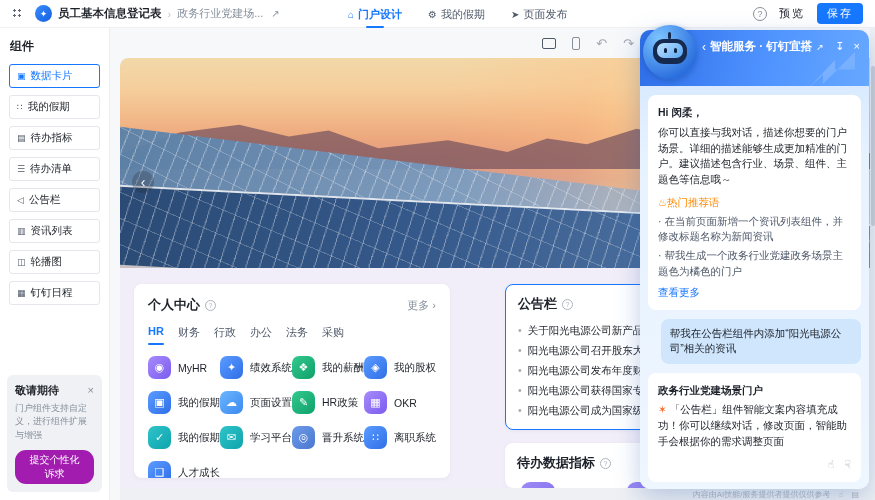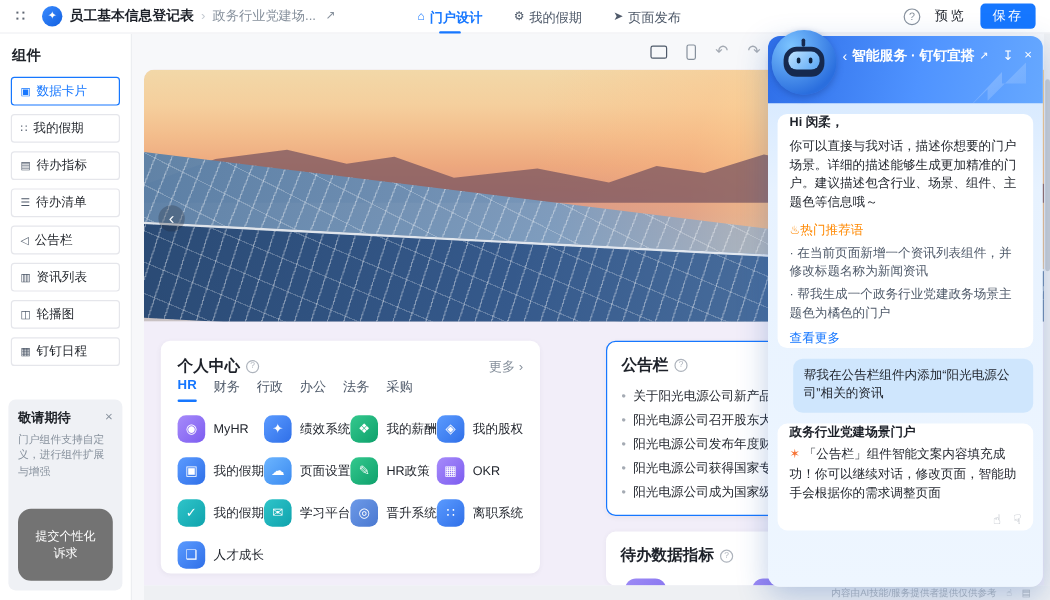--- a/index.html
+++ b/index.html
@@ -30,21 +30,21 @@
   .sb-title { font-size:12px; font-weight:bold; margin:10px 10px 9px; }
   .sb-item { display:flex; align-items:center; gap:5px; margin:0 9px 7px; padding:4px 7px; border:1px solid #e5e6eb; border-radius:3px; font-size:10.5px; color:#1f2329; background:#fff; cursor:pointer; }
   .sb-item .ic { font-size:9px; color:#4e5969; }
   .sb-item.active { border-color:#1677ff; color:#1677ff; }
   .sb-item.active .ic { color:#1677ff; }
   .promo { position:absolute; bottom:8px; left:7px; right:7px; background:#eff1f5; border-radius:6px; padding:8px; }
   .promo-head { display:flex; align-items:center; justify-content:space-between; }
   .promo-title { font-size:11px; font-weight:bold; }
   .promo-close { font-size:11px; color:#86909c; cursor:pointer; }
   .promo-desc { font-size:9px; color:#86909c; line-height:1.5; margin:4px 0 8px; }
-  .promo-btn { background:#737373; color:#fff; border:none; border-radius:11px; font-size:10px; padding:16px 10px; cursor:pointer;margin-top:16px; }
+  .promo-btn { background:#a21caf; color:#fff; border:none; border-radius:11px; font-size:10px; padding:3px 10px; cursor:pointer; }
 
   
   .canvas { position:absolute; top:28px; left:110px; right:0; bottom:0; background:#f7f8fa; }
   .canvas-toolbar { height:30px; display:flex; align-items:center; gap:16px; padding-left:432px; }
   .dev-ic { width:14px; height:11px; border:1.3px solid #4e5969; border-radius:2px; cursor:pointer; }
   .dev-ic.phone { width:8px; height:13px; border-color:#86909c; }
   .hist-ic { font-size:13px; color:#a4aab3; cursor:pointer; }
   .page { position:absolute; top:30px; left:10px; right:0; bottom:12px; background:#f2eef9; border-top-left-radius:8px; overflow:hidden; }
 
   
@@ -64,21 +64,21 @@
 
   
   .cards { position:absolute; top:226px; left:14px; right:0; bottom:0; display:flex; gap:15px; }
   .card { background:#fff; border-radius:8px; box-shadow:0 1px 4px rgba(60,60,90,.06); }
   .left-col { width:356px; display:flex; flex-direction:row; }
   .personal { padding:12px 14px; height:194px; overflow:hidden; }
   .card-head { display:flex; align-items:center; }
   .card-title { font-size:13px; font-weight:bold; color:#1d2129; }
   .qmark { width:11px; height:11px; border:1px solid #adb3bc; border-radius:50%; color:#adb3bc; font-size:7px; display:inline-flex; align-items:center; justify-content:center; margin-left:5px; }
   .more { margin-left:auto; font-size:11px; color:#86909c; cursor:pointer; }
-  .ptabs { display:flex; gap:14px; margin-top:1px; font-size:11px; color:#4e5969; }
+  .ptabs { display:flex; gap:14px; margin-top:11px; font-size:11px; color:#4e5969; }
   .ptab { position:relative; padding-bottom:5px; cursor:pointer; }
   .ptab.active { color:#1677ff; font-weight:bold; }
   .ptab.active::after { content:""; position:absolute; bottom:0; left:0; width:16px; height:2px; background:#1677ff; border-radius:1px; }
   .apps { display:grid; grid-template-columns:repeat(4,1fr); row-gap:12px; margin-top:11px; }
   .appi { display:flex; align-items:center; gap:7px; cursor:pointer; }
   .ai { width:23px; height:23px; border-radius:7px; color:#fff; font-size:11px; display:flex; align-items:center; justify-content:center; flex:none; }
   .al { font-size:10.5px; color:#1d2129; white-space:nowrap; }
   .c-purple { background:linear-gradient(135deg,#a78bfa,#7c5cf0); }
   .c-blue   { background:linear-gradient(135deg,#5b9bff,#2f6fe8); }
   .c-green  { background:linear-gradient(135deg,#34c98e,#0ea06b); }
@@ -119,21 +119,21 @@
   .avatar .eye.l { left:21px; } .avatar .eye.r { left:31px; }
   .ch-text { position:relative; margin-left:62px; padding-top:9px; z-index:2; }
   .ch-row1 { display:flex; align-items:center; gap:4px; color:#fff; }
   .ch-back { font-size:12px; cursor:pointer; }
   .ch-title { font-size:11.5px; font-weight:bold; white-space:nowrap; }
   .ch-ext { font-size:9px; cursor:pointer; }
   .ch-sub { font-size:8.5px; color:rgba(255,255,255,.92); margin-top:3px; }
   .ch-acts { position:absolute; right:9px; top:10px; display:flex; gap:9px; color:#fff; z-index:2; }
   .ch-acts span { font-size:11px; cursor:pointer; }
   .chat-body { position:absolute; top:56px; left:0; right:0; bottom:0; padding:9px 8px 8px; display:flex; flex-direction:column; gap:9px; overflow:hidden; }
-  .msg { background:#fff; border-radius:8px; padding:0 10px; font-size:10.5px; line-height:1.5; color:#1d2129; }
+  .msg { background:#fff; border-radius:8px; padding:10px 10px; font-size:10.5px; line-height:1.5; color:#1d2129; }
   .greet { font-weight:bold; margin-bottom:4px; }
   .hot { color:#ff8800; margin-top:7px; }
   .hot .fire { font-size:10px; }
   .sug { color:#4e5969; margin-top:3px; }
   .see-more { color:#1677ff; margin-top:5px; cursor:pointer; }
   .bubble { align-self:flex-end; max-width:94%; background:#cfe6fd; border-radius:8px; padding:7px 9px; font-size:10.5px; line-height:1.45; color:#1d2129; }
   .reply-title { font-weight:bold; }
   .reply-body { margin-top:4px; }
   .tada { color:#f77234; }
   .fb-row { display:flex; justify-content:flex-end; gap:10px; margin-top:6px; color:#a8aeb8; font-size:11px; }

